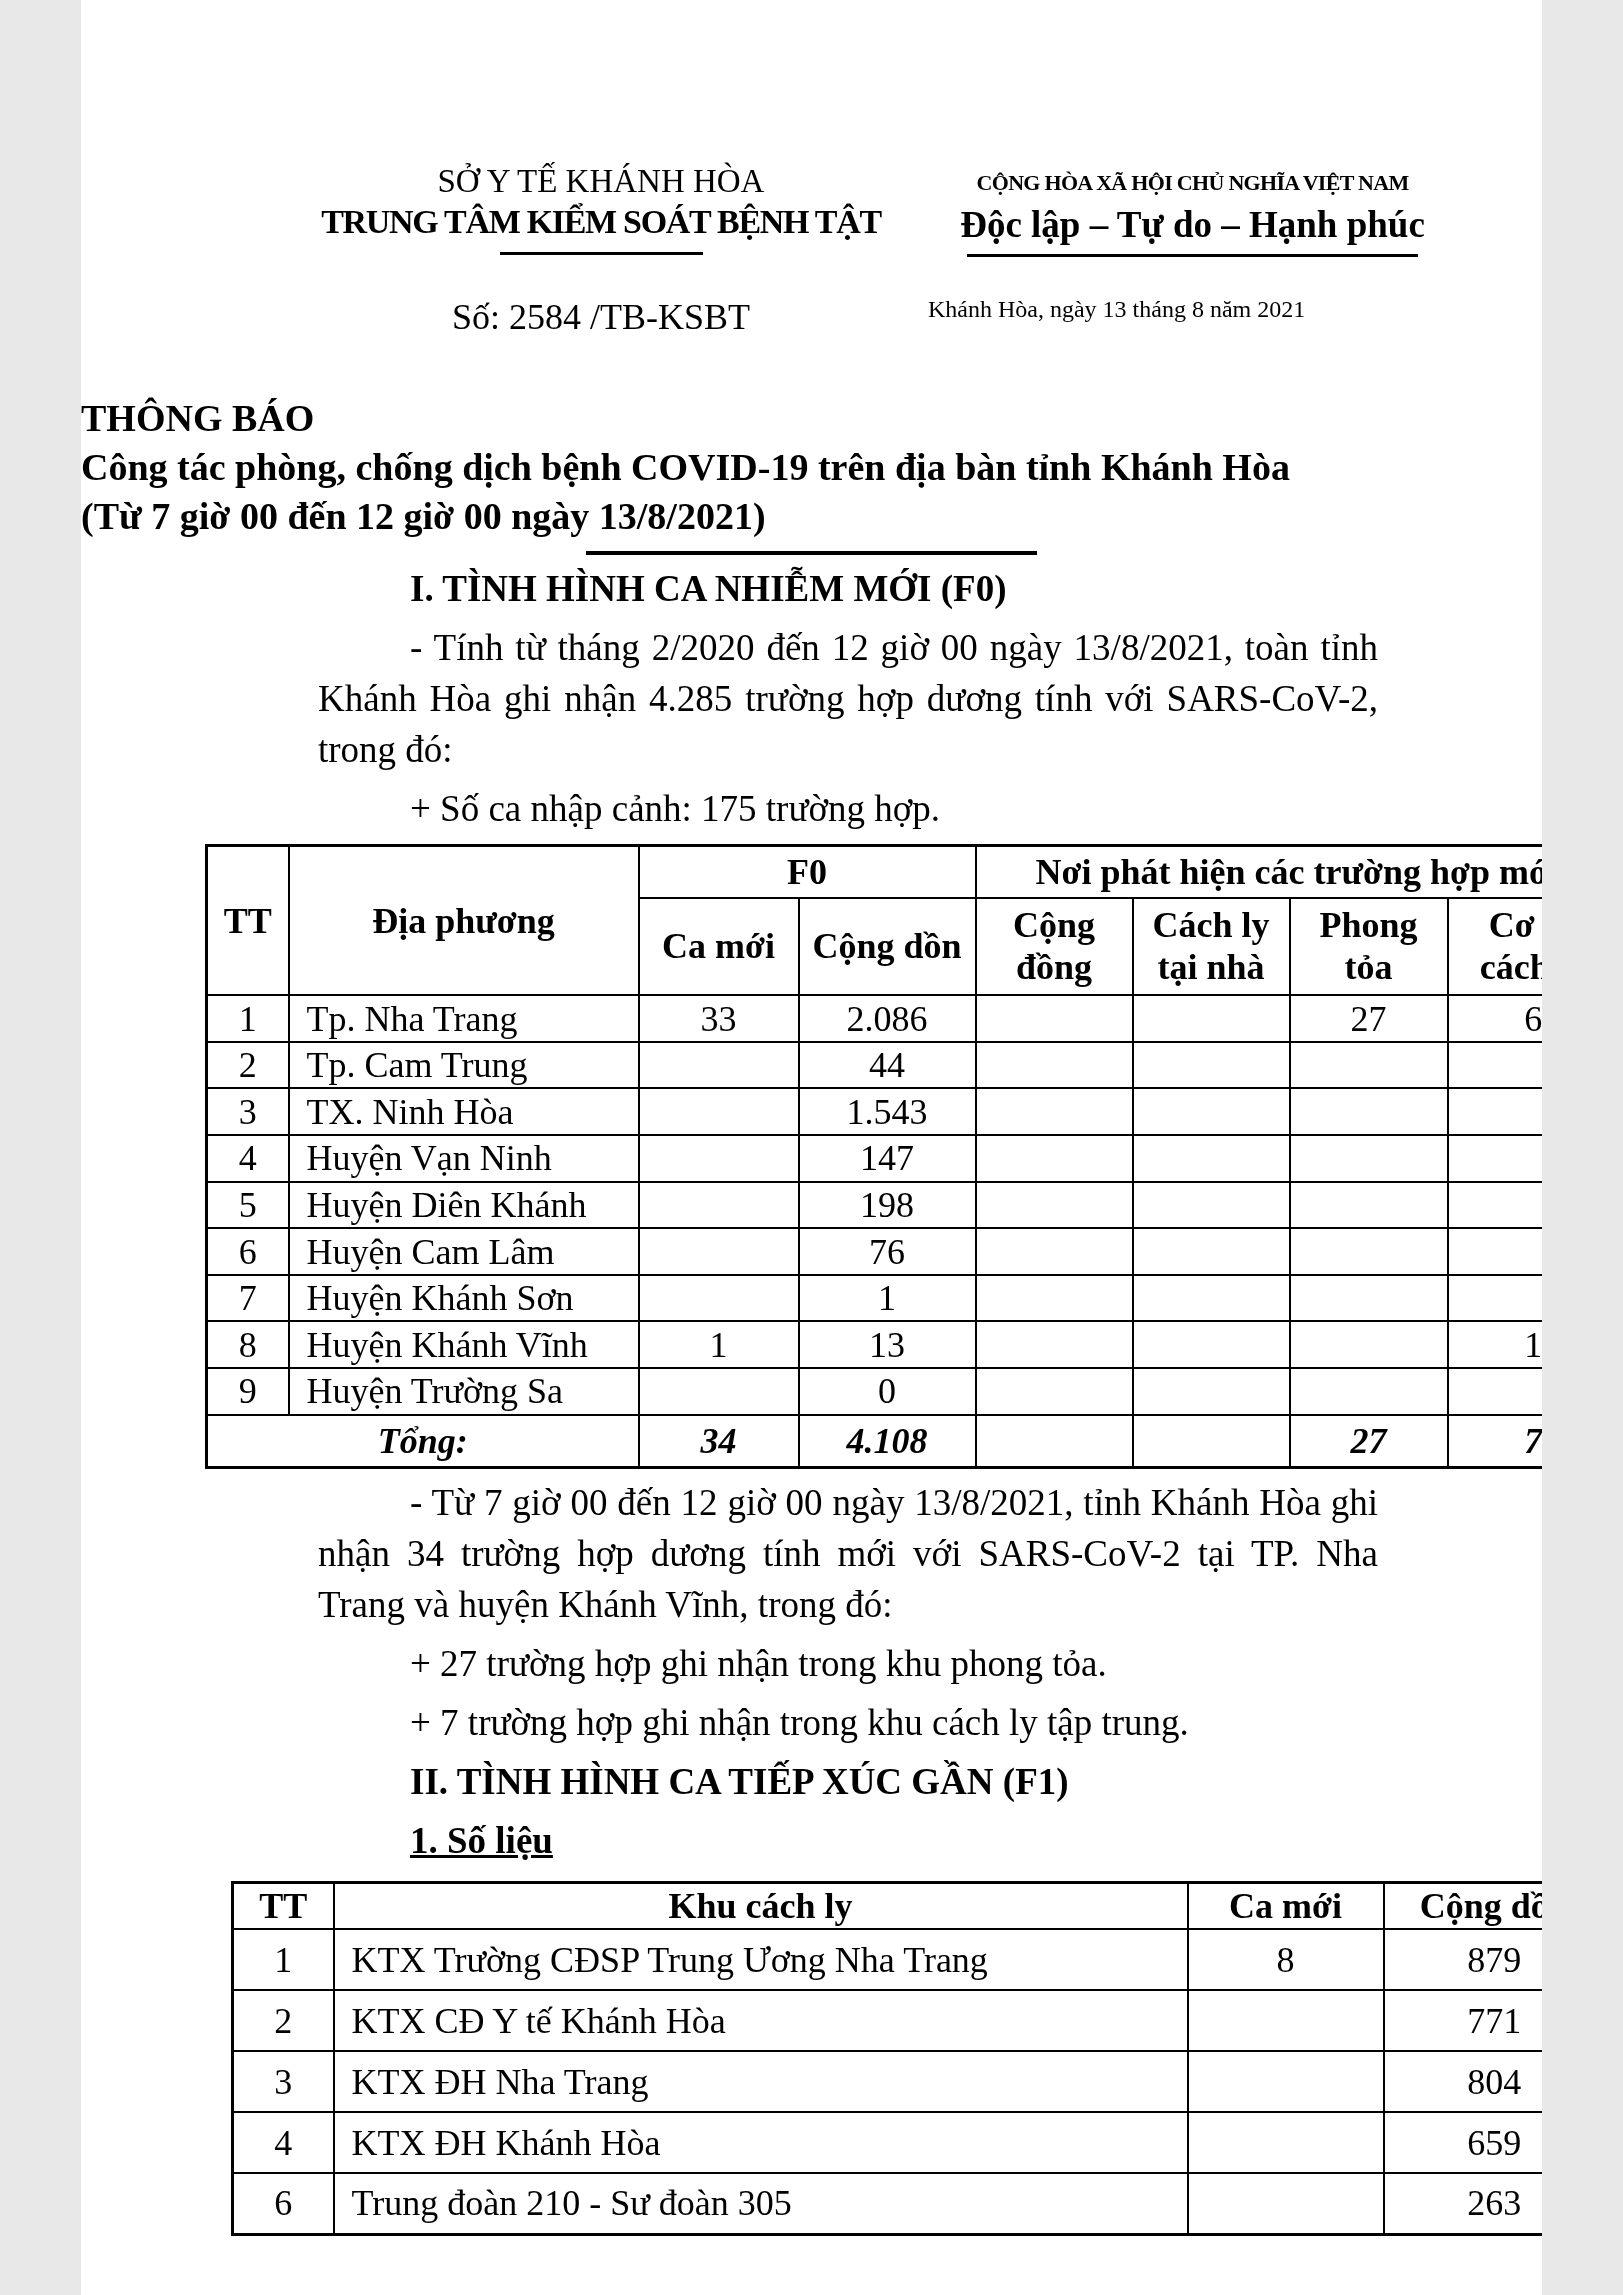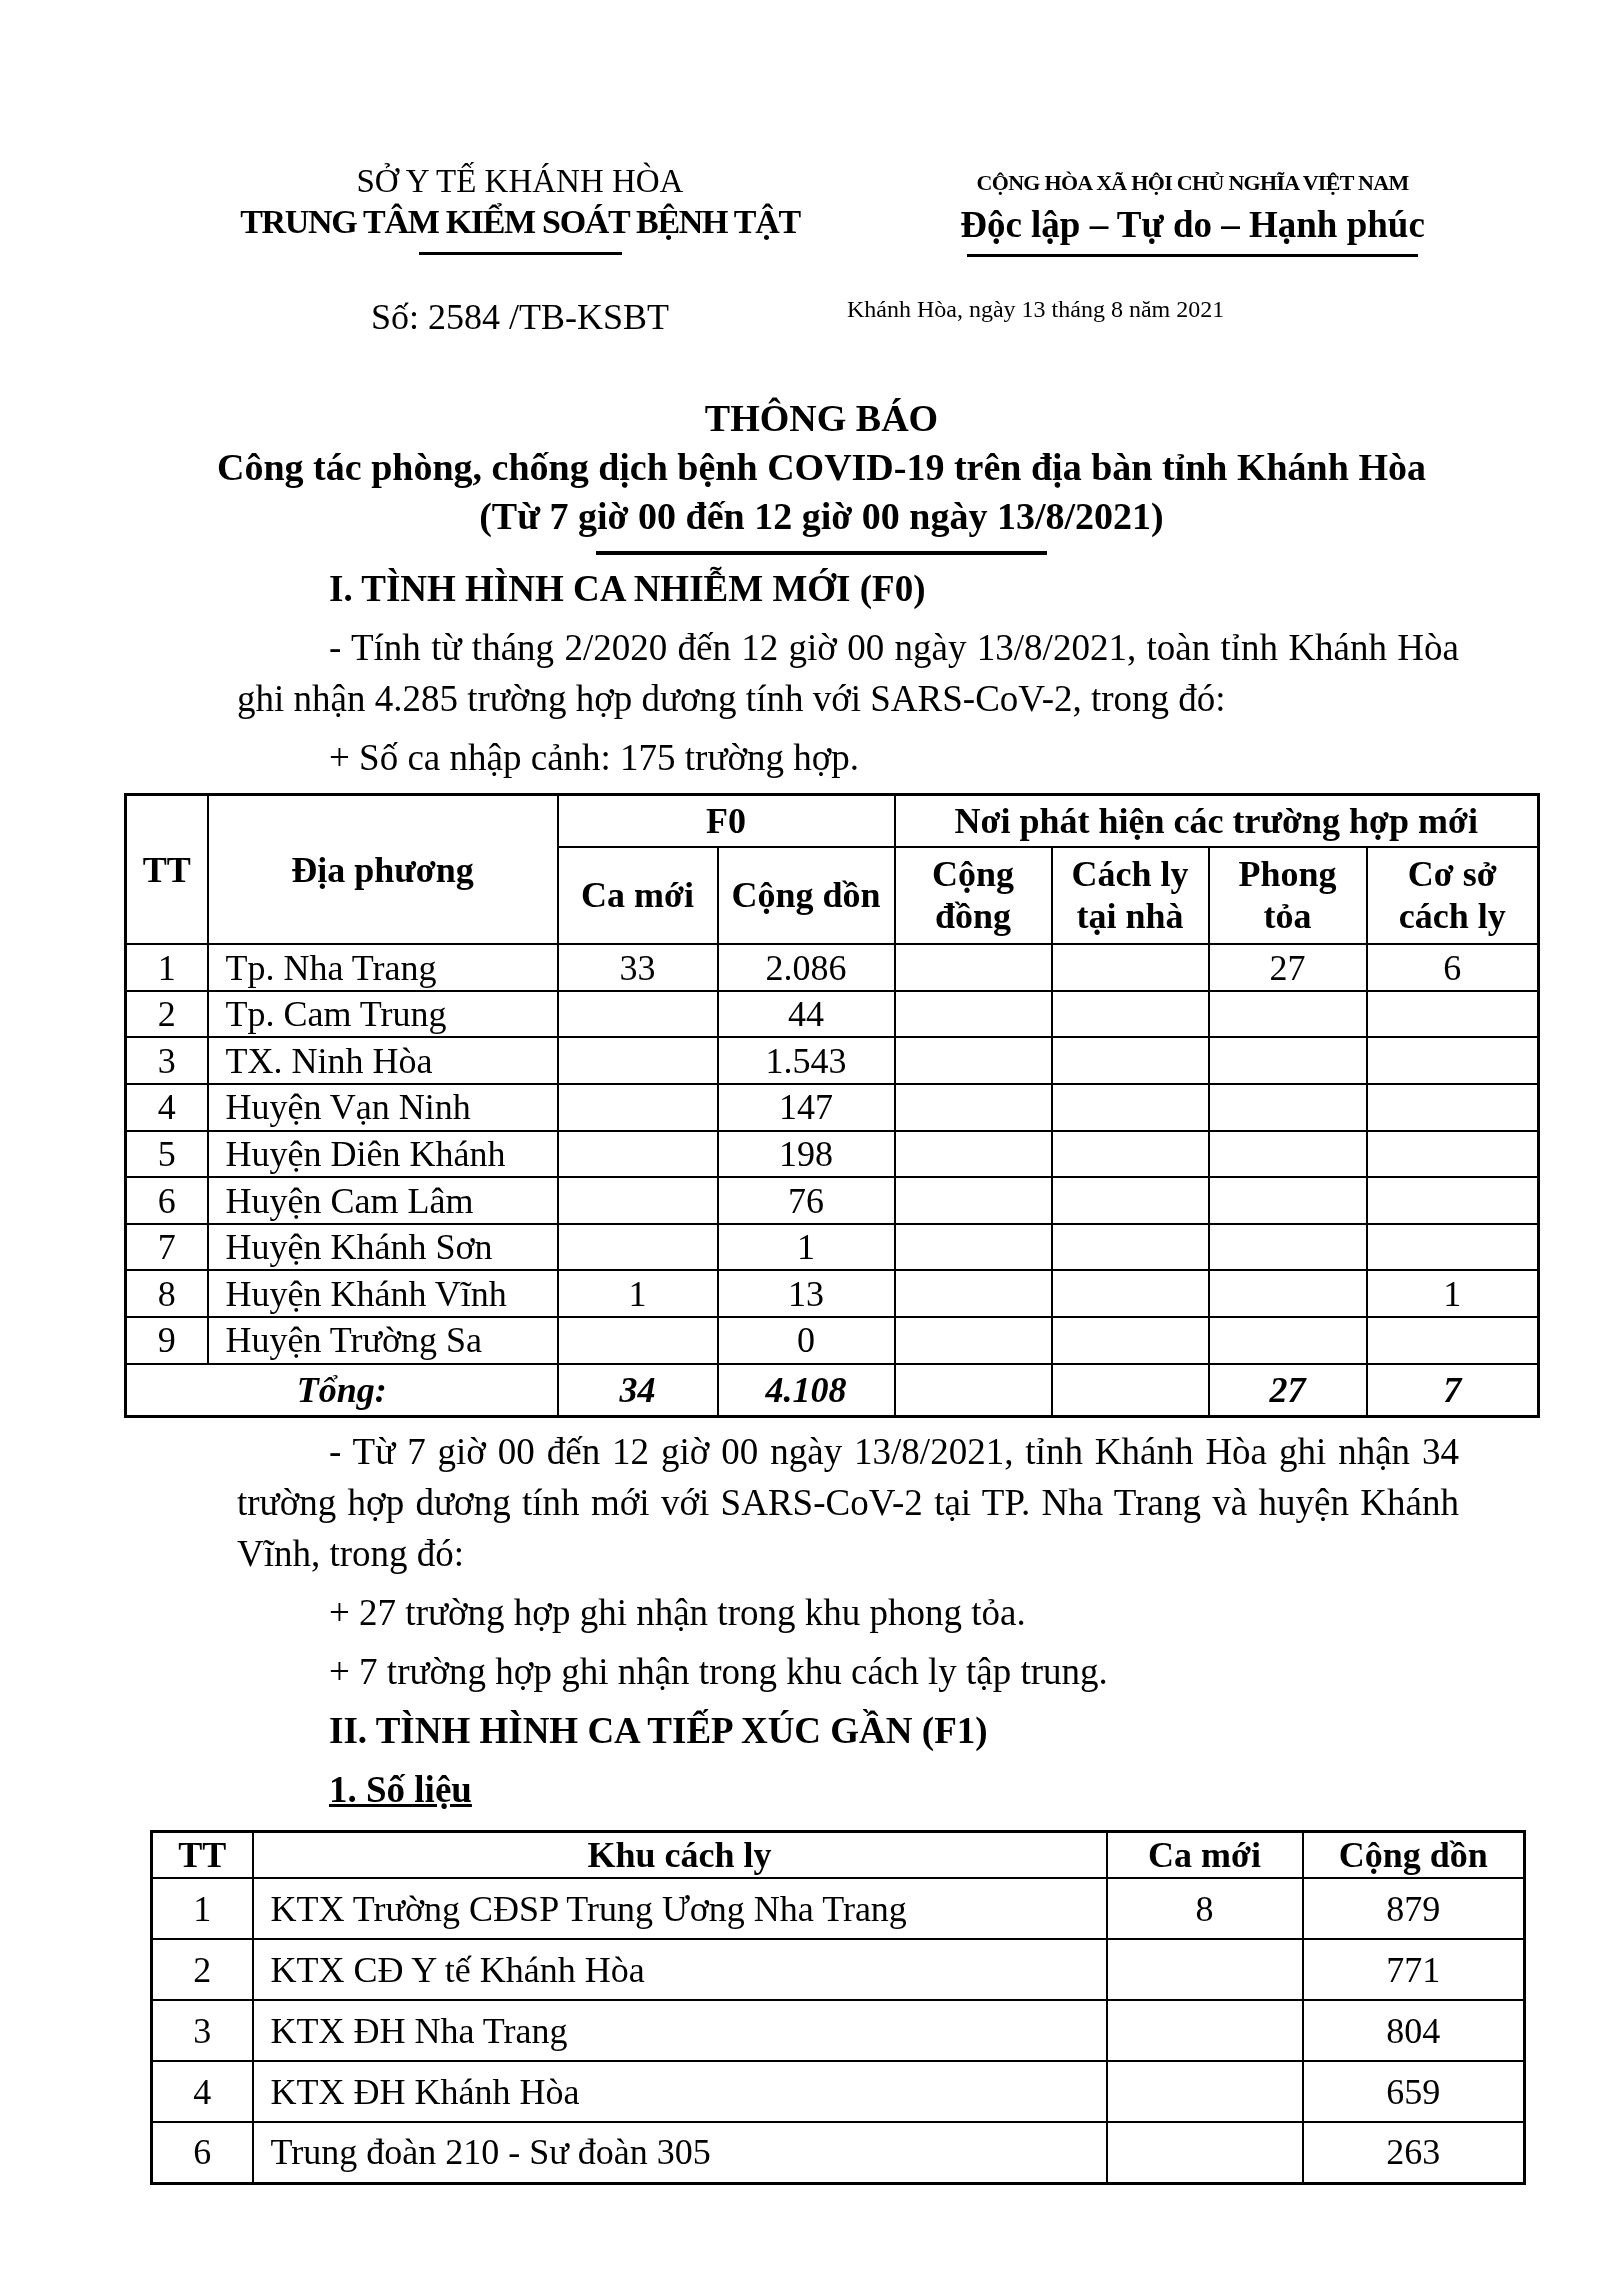--- a/index.html
+++ b/index.html
@@ -1,34 +1,34 @@
 <!DOCTYPE html>
 <html lang="vi" style="font-size:10.5px"><head>
 <meta charset="utf-8">
 <style>
   html,body{margin:0;padding:0;background:#e8e8e8;}
   .page{
-    position:relative;width:1623px;height:2295px;background:#ffffff;color:#000;
+    position:relative;width:1461px;height:2295px;background:#ffffff;color:#000;
     font-family:"Liberation Serif","DejaVu Serif",serif;overflow:hidden;margin:0 auto;
   }
   
   .hdr{display:flex;padding:162px 85px 0 193px;box-sizing:border-box;width:100%;}
   .hdr-left{width:654px;text-align:center;flex:0 0 auto;}
   .hdr-right{flex:1;text-align:center;}
   .hl1{font-size:33px;line-height:39px;}
   .hl2{font-size:34px;font-weight:bold;line-height:42px;letter-spacing:-1.3px;}
   .rl1{font-size:22px;font-weight:bold;line-height:41px;letter-spacing:-0.7px;}
   .rl2{font-size:37px;font-weight:bold;line-height:44px;}
   .rule-s{width:203px;height:3.3px;background:#000;margin:9.2px auto 0;}
   .rule-m{width:451px;height:3.3px;background:#000;margin:6.5px auto 0;}
   .docno-row{display:flex;padding:39px 85px 0 193px;box-sizing:border-box;width:100%;}
   .docno{width:654px;text-align:center;font-size:36px;flex:0 0 auto;}
   .dateline{flex:1;text-align:left;font-size:24px;}
   
-  .title-block{margin-top:56px;text-align:center;margin-left:20px;}
+  .title-block{margin-top:56px;text-align:left;}
   .title-line{font-weight:bold;font-size:38px;line-height:49px;}
   .title-rule{width:451px;height:3.3px;background:#000;margin:10.5px auto 0;}
   
   .body-text{margin:0 156px 0 229px;font-size:37px;line-height:51px;text-align:justify;}
   .body-text p{margin:8px;text-indent:92px;}
   .sec-head{font-weight:bold;}
   .mt1{margin-top:46px;}
   .sub-head{text-indent:101px;text-decoration:underline;}
   
   table{border-collapse:collapse;table-layout:fixed;border:3.9px solid #000;}

